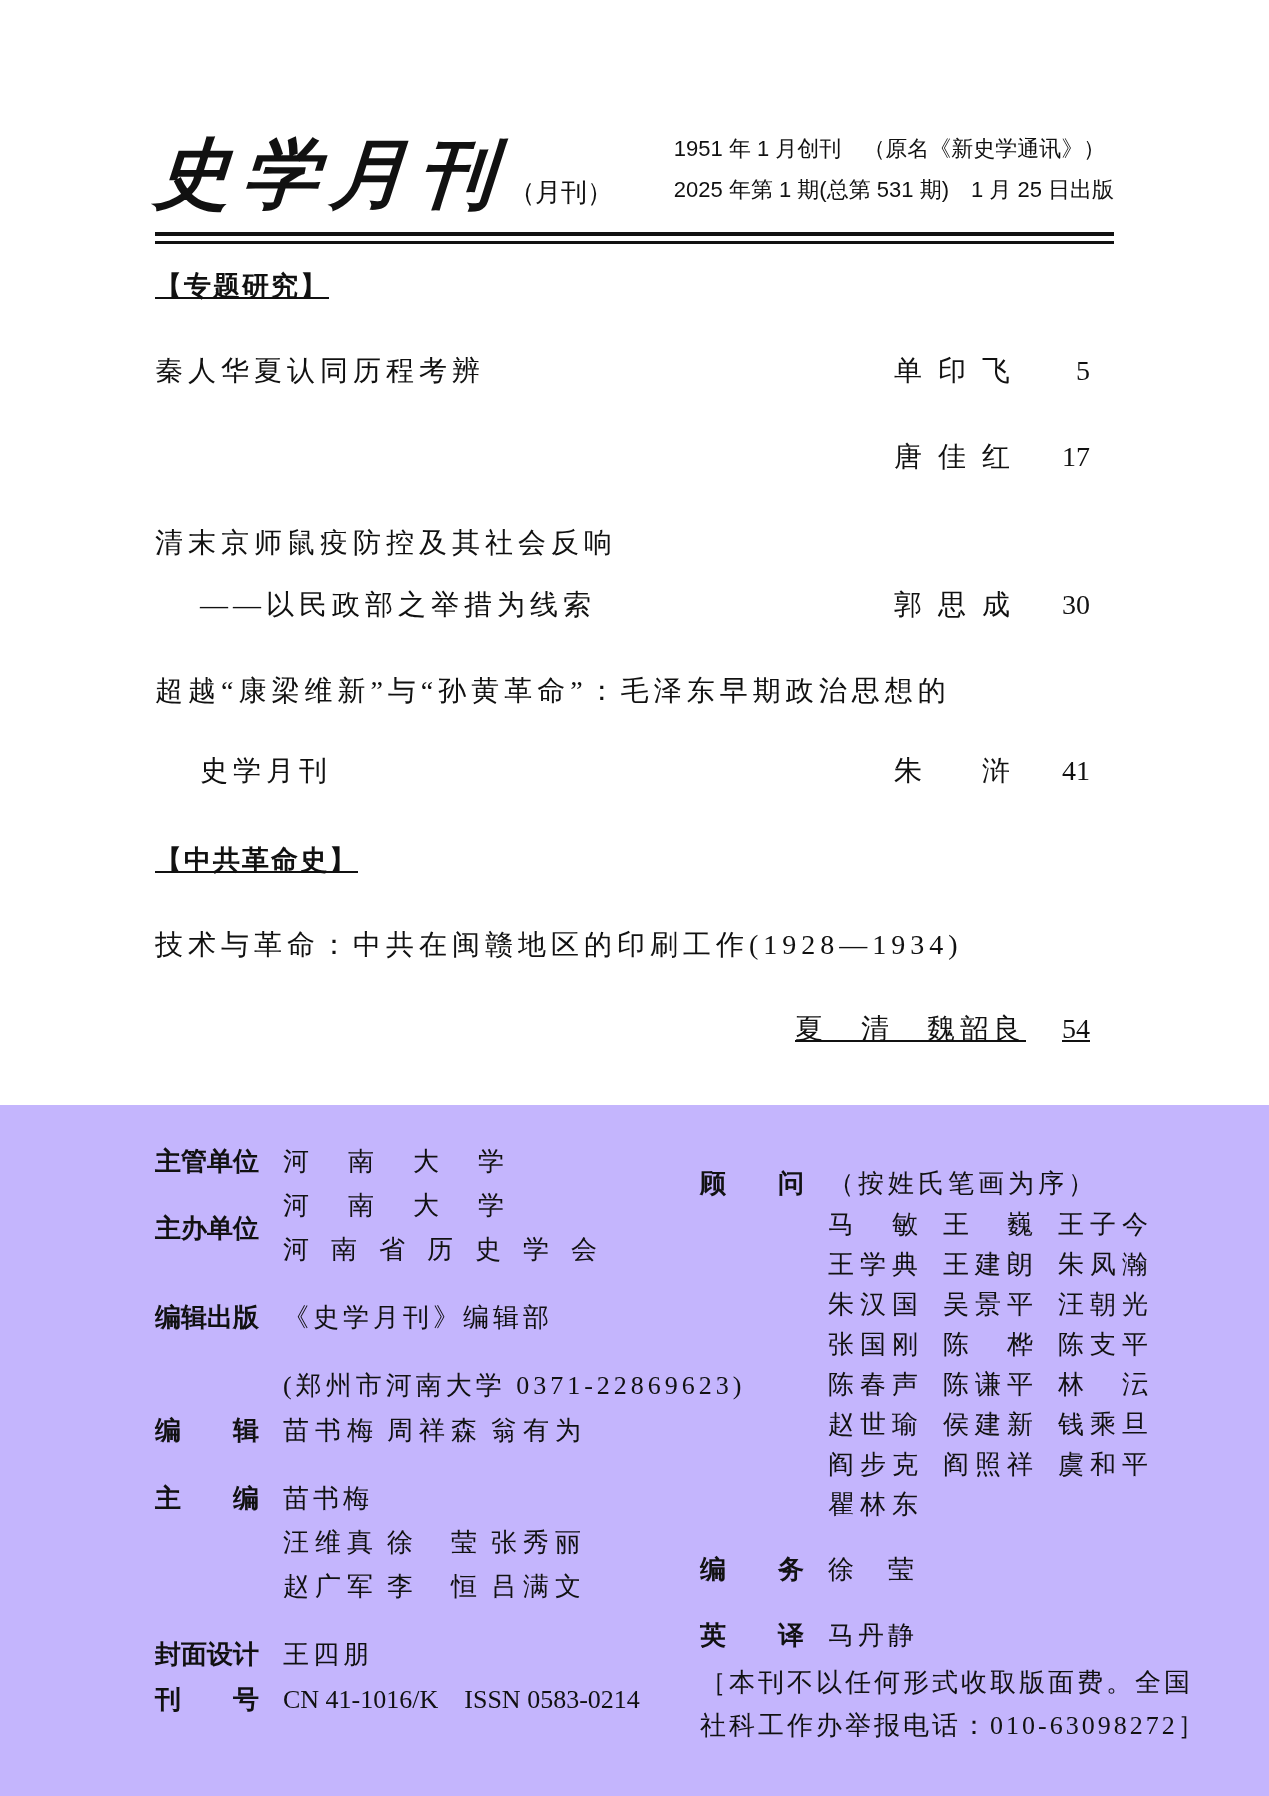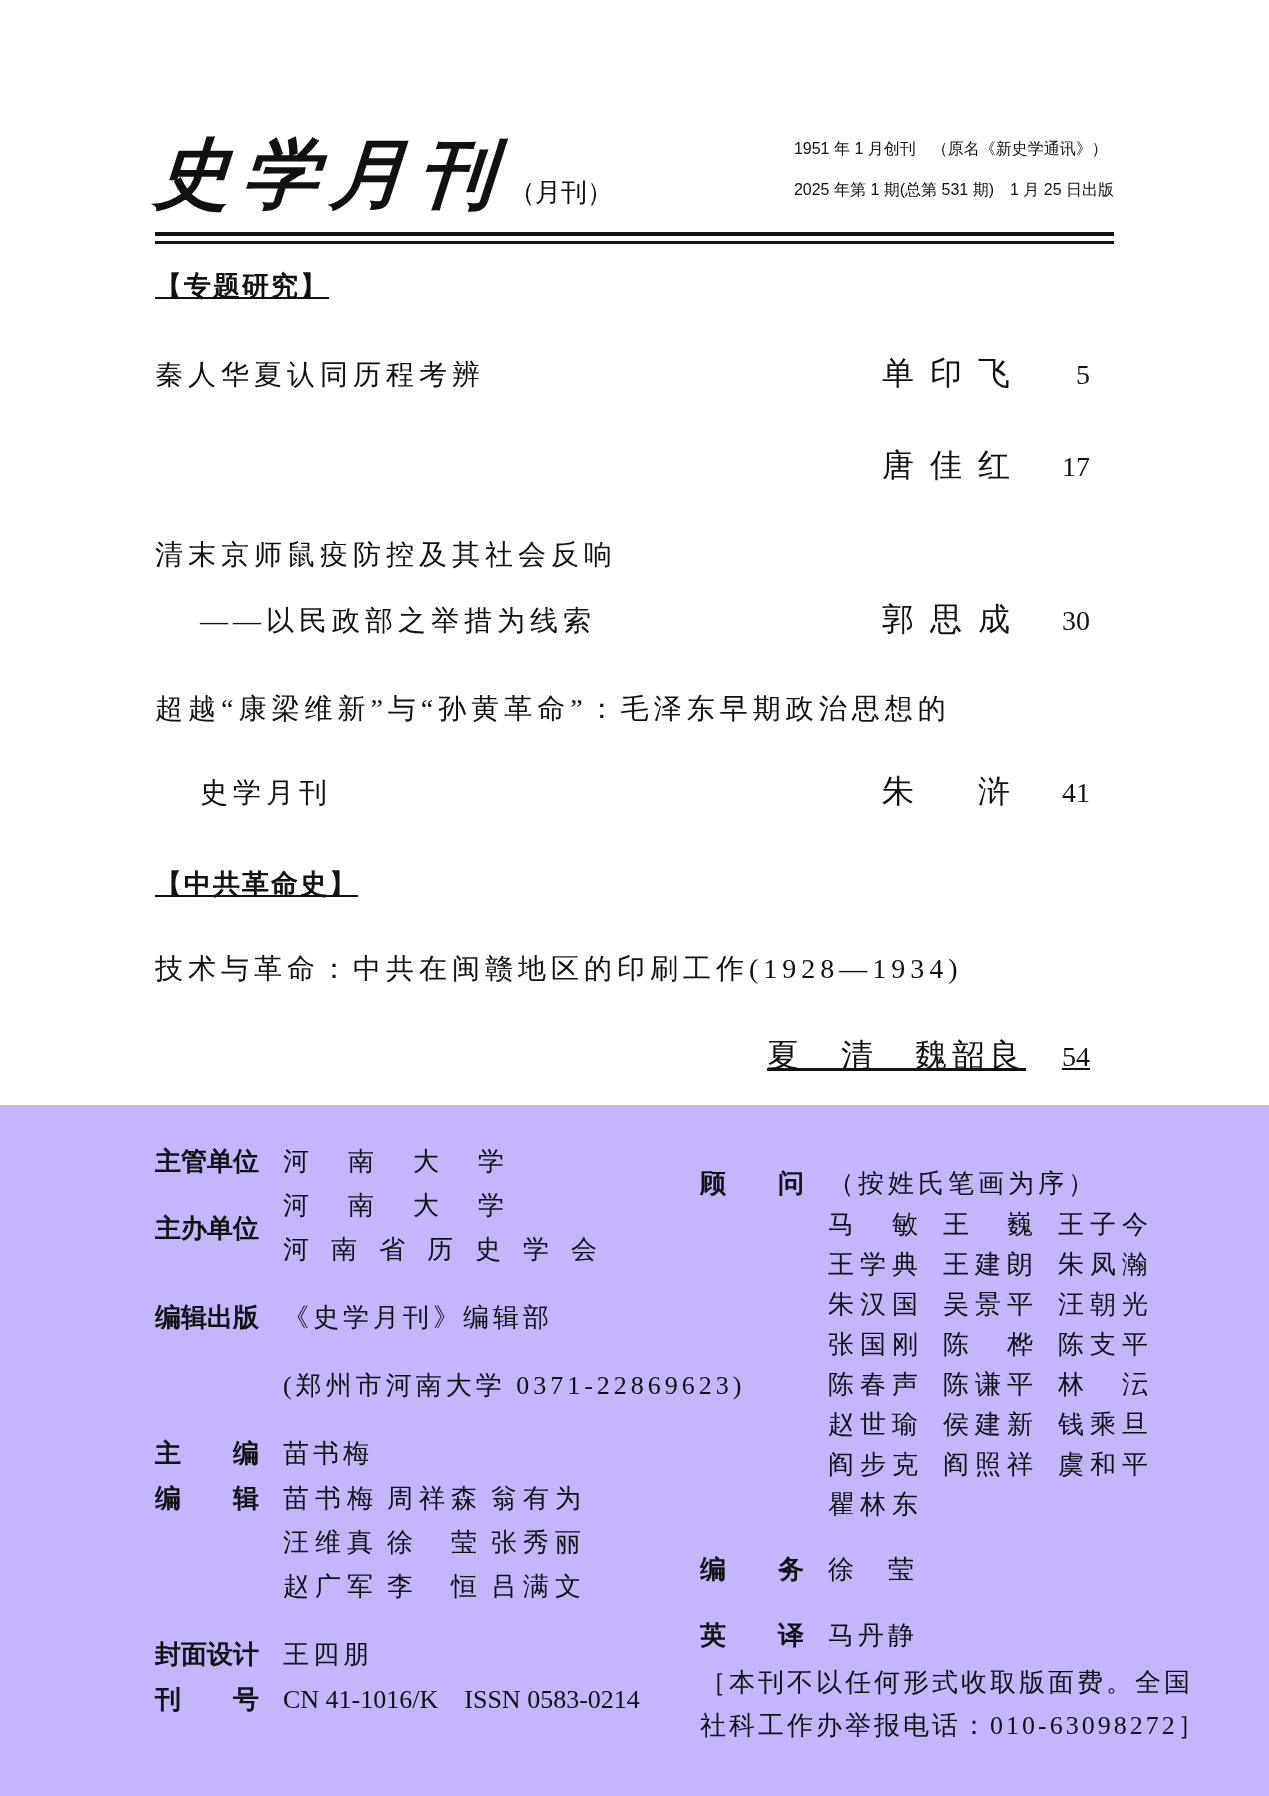--- a/index.html
+++ b/index.html
@@ -27,21 +27,21 @@
     transform:skewX(-4deg);
     white-space:nowrap;
   }
   .brand-sub {
     font-size:26px; line-height:1;
     margin:0 0 6px 2px; white-space:nowrap;
   }
   .pub-info {
     margin-left:auto;
     font-family:"Liberation Sans","DejaVu Sans",sans-serif;
-    font-size:16px; line-height:41px;
+    font-size:22px; line-height:41px;
     white-space:nowrap;
     padding-bottom:2px;
   }
 
   .double-rule {
     margin:20px 155px 0 155px;
     border-top:4px solid #111;
     border-bottom:3px solid #111;
     height:5px;
   }
@@ -59,21 +59,21 @@
   .toc-line { display:flex; align-items:baseline; }
   .toc-line.sub { margin-top:24px; }
   .toc-line.cont { margin-top:42px; }
   .toc-line.authors-only { margin-top:46px; justify-content:flex-end;text-decoration:underline; }
   .title {
     font-size:28px; letter-spacing:5px; white-space:nowrap;
   }
   .title.indent { padding-left:45px; }
   .ap { margin-left:auto; display:flex; align-items:baseline; white-space:nowrap; }
   .toc-line.authors-only .ap { margin-left:0; }
-  .author { font-size:32px; letter-spacing:16px;text-align:right; }
+  .author { font-size:28px; letter-spacing:16px;text-align:right; }
   .author.multi { letter-spacing:5px; }
   .pagenum {
     display:inline-block; width:42px; margin-left:22px;
     font-size:28px; text-align:right;
   }
 
   
   .colophon {
     position:absolute; left:0; right:0; top:1105px; bottom:0;
     background:#c4b5fd;
@@ -205,26 +205,26 @@
       </div>
       <div class="f-row">
         <span class="f-label">编辑出版</span>
         <span class="f-value ls-sm">《史学月刊》编辑部</span>
       </div>
       <div class="f-row">
         <span class="f-label"></span>
         <span class="f-value ls-sm">(郑州市河南大学 0371-22869623)</span>
       </div>
       <div class="f-row">
+        <span class="f-label">编　　辑</span>
+        <span class="f-value cells"><span class="cell">苗书梅</span><span class="cell">周祥森</span><span class="cell">翁有为</span></span>
+      </div>
+      <div class="f-row">
         <span class="f-label">主　　编</span>
         <span class="f-value ls-sm">苗书梅</span>
-      </div>
-      <div class="f-row">
-        <span class="f-label">编　　辑</span>
-        <span class="f-value cells"><span class="cell">苗书梅</span><span class="cell">周祥森</span><span class="cell">翁有为</span></span>
       </div>
       <div class="f-row">
         <span class="f-label"></span>
         <span class="f-value cells"><span class="cell">汪维真</span><span class="cell">徐　莹</span><span class="cell">张秀丽</span></span>
       </div>
       <div class="f-row">
         <span class="f-label"></span>
         <span class="f-value cells"><span class="cell">赵广军</span><span class="cell">李　恒</span><span class="cell">吕满文</span></span>
       </div>
       <div class="f-row">

